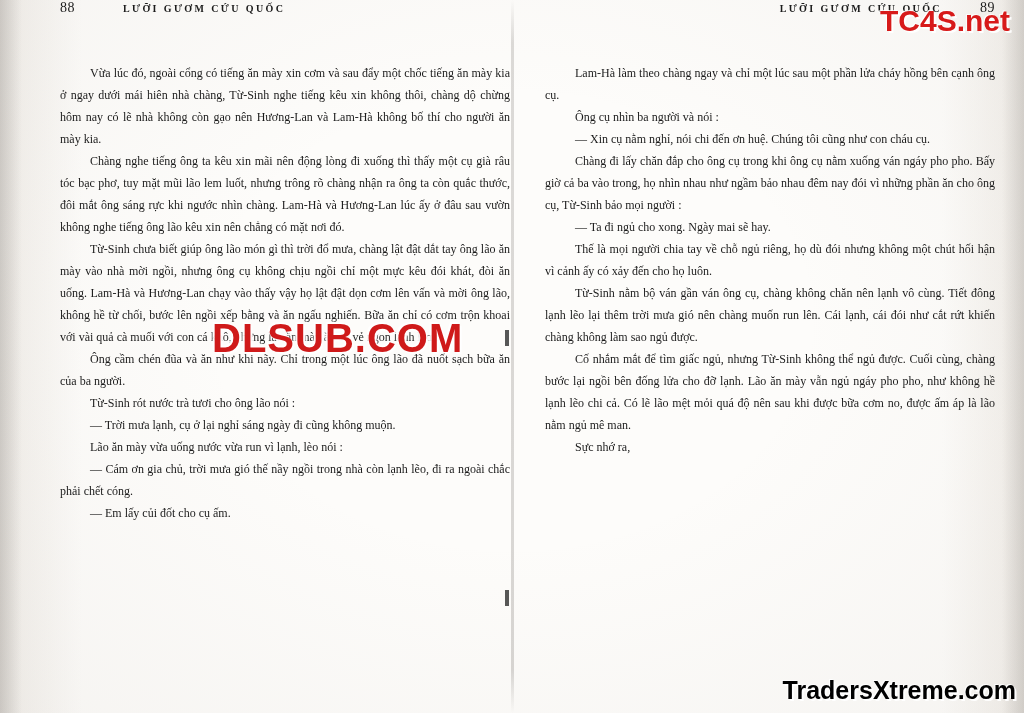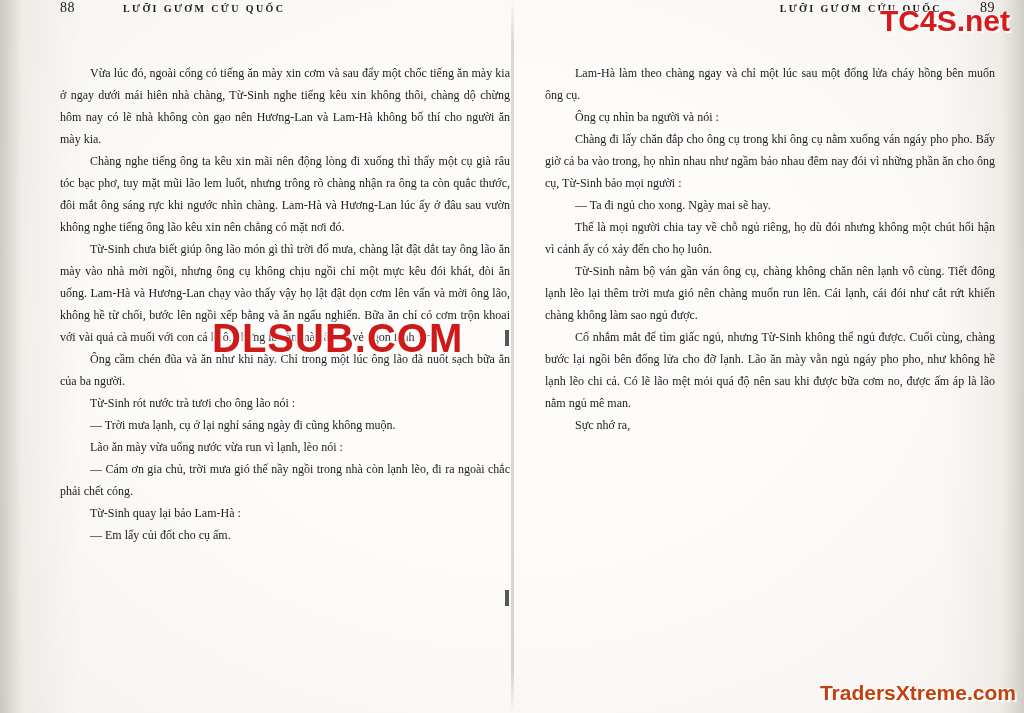--- a/index.html
+++ b/index.html
@@ -111,22 +111,22 @@
     left: 212px;
     top: 316px;
     font-size: 40px;
     color: #cf1a1a;
     letter-spacing: 1px;
     text-shadow: 2px 2px 0 rgba(255,255,255,0.95), -2px -2px 0 rgba(255,255,255,0.85), 0 0 6px rgba(255,255,255,0.7);
   }
   .wm-tx {
     right: 8px;
     bottom: 8px;
-    font-size: 21px;
-    color: #c2410c;
+    font-size: 25px;
+    color: #000000;
     letter-spacing: 0px;
     text-shadow: 2px 2px 0 rgba(255,255,255,0.95), -1px -1px 0 rgba(255,255,255,0.85);
   }
 
   
   .edge-left, .edge-right {
     position: absolute;
     top: 0;
     width: 22px;
     height: 713px;
@@ -157,37 +157,37 @@
     </div>
     <div class="body-text">
       <p>Vừa lúc đó, ngoài cổng có tiếng ăn mày xin cơm và sau đẩy một chốc tiếng ăn mày kia ở ngay dưới mái hiên nhà chàng, Từ-Sinh nghe tiếng kêu xin không thôi, chàng dộ chừng hôm nay có lẽ nhà không còn gạo nên Hương-Lan và Lam-Hà không bố thí cho người ăn mày kia.</p>
       <p>Chàng nghe tiếng ông ta kêu xin mãi nên động lòng đi xuống thì thấy một cụ già râu tóc bạc phơ, tuy mặt mũi lão lem luốt, nhưng trông rõ chàng nhận ra ông ta còn quắc thước, đôi mắt ông sáng rực khi ngước nhìn chàng. Lam-Hà và Hương-Lan lúc ấy ở đâu sau vườn không nghe tiếng ông lão kêu xin nên chẳng có mặt nơi đó.</p>
       <p>Từ-Sinh chưa biết giúp ông lão món gì thì trời đổ mưa, chàng lật đật dắt tay ông lão ăn mày vào nhà mời ngồi, nhưng ông cụ không chịu ngồi chỉ một mực kêu đói khát, đòi ăn uống. Lam-Hà và Hương-Lan chạy vào thấy vậy họ lật đật dọn cơm lên vấn và mời ông lão, không hề từ chối, bước lên ngồi xếp bằng và ăn ngấu nghiến. Bữa ăn chỉ có cơm trộn khoai với vài quả cà muối với con cá khô, nhưng lão ăn mày ăn có vẻ ngon lành lắm.</p>
       <p>Ông cầm chén đũa và ăn như khi nãy. Chỉ trong một lúc ông lão đã nuốt sạch bữa ăn của ba người.</p>
       <p>Từ-Sinh rót nước trà tươi cho ông lão nói :</p>
       <p class="dash">— Trời mưa lạnh, cụ ở lại nghỉ sáng ngày đi cũng không muộn.</p>
       <p>Lão ăn mày vừa uống nước vừa run vì lạnh, lèo nói :</p>
       <p class="dash">— Cám ơn gia chủ, trời mưa gió thế nầy ngồi trong nhà còn lạnh lẽo, đi ra ngoài chắc phải chết cóng.</p>
-      <p>Từ-Sinh quay lại bảo Lam-Hà :</p>
       <p class="dash">— Em lấy củi đốt cho cụ ấm.</p>
     </div>
   </div>
 
   <div class="col col-right">
     <div class="hdr">
       <div class="hdr-row">
         <span class="spacer"></span>
         <span class="run-title">LƯỠI GƯƠM CỨU QUỐC</span>
         <span style="width:38px;"></span>
         <span class="folio">89</span>
       </div>
     </div>
     <div class="body-text">
-      <p>Lam-Hà làm theo chàng ngay và chỉ một lúc sau một đống lửa cháy hồng bên muốn ông cụ.</p>
+      <p>Lam-Hà làm theo chàng ngay và chỉ một lúc sau một phần lửa cháy hồng bên cạnh ông cụ.</p>
       <p>Ông cụ nhìn ba người và nói :</p>
+      <p class="dash">— Xin cụ nằm nghỉ, nói chi đến ơn huệ. Chúng tôi cũng như con cháu cụ.</p>
       <p>Chàng đi lấy chăn đắp cho ông cụ trong khi ông cụ nằm xuống ván ngáy pho pho. Bấy giờ cả ba vào trong, họ nhìn nhau như ngầm bảo nhau đêm nay đói vì những phần ăn cho ông cụ, Từ-Sinh bảo mọi người :</p>
       <p class="dash">— Ta đi ngủ cho xong. Ngày mai sẽ hay.</p>
       <p>Thế là mọi người chia tay về chỗ ngủ riêng, họ dù đói nhưng không một chút hối hận vì cảnh ấy có xảy đến cho họ luôn.</p>
       <p>Từ-Sinh nằm bộ ván gần ván ông cụ, chàng không chăn nên lạnh vô cùng. Tiết đông lạnh lẽo lại thêm trời mưa gió nên chàng muốn run lên. Cái lạnh, cái đói như cắt rứt khiến chàng không làm sao ngủ được.</p>
       <p>Cố nhắm mắt để tìm giấc ngủ, nhưng Từ-Sinh không thể ngủ được. Cuối cùng, chàng bước lại ngồi bên đống lửa cho đỡ lạnh. Lão ăn mày vẫn ngủ ngáy pho pho, như không hề lạnh lẽo chi cả. Có lẽ lão mệt mỏi quá độ nên sau khi được bữa cơm no, được ấm áp là lão nằm ngủ mê man.</p>
       <p>Sực nhớ ra,</p>
     </div>
   </div>
 
   <div class="wm wm-tc4s">TC4S.net</div>

